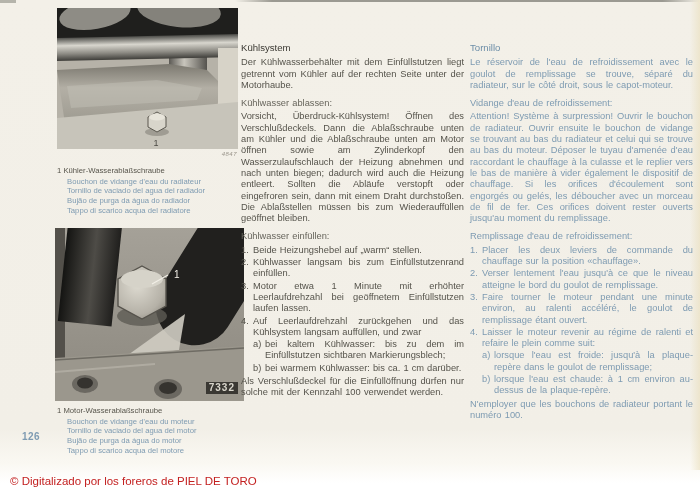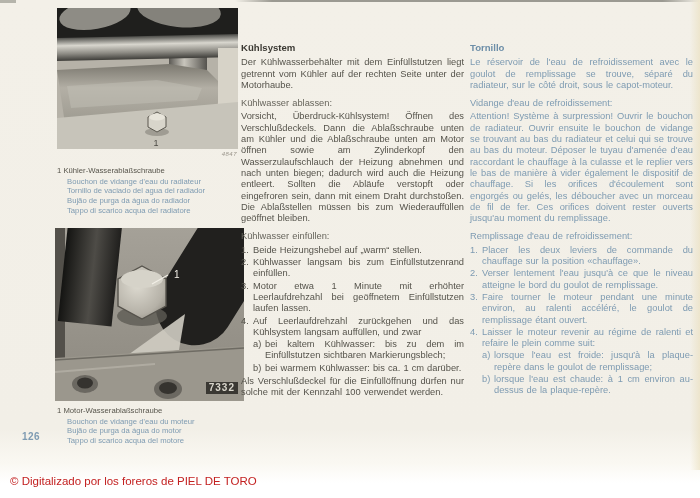--- a/index.html
+++ b/index.html
@@ -41,21 +41,21 @@
   .caption.c2{top:406px;}
   .caption-title{color:#56544b;margin-bottom:1px;}
   .caption-line{color:#7e9bb2;padding-left:10px;}
   
   .pageno{position:absolute;left:22px;top:431px;font-size:10px;font-weight:bold;color:#7e9bb2;letter-spacing:.5px;}
   .watermark{position:absolute;left:10px;top:475px;font-size:11.5px;color:#c32020;}
   
   .col{position:absolute;top:42px;width:223px;font-size:9.3px;line-height:11.3px;}
   .col-de{left:241px;color:#55534b;}
   .col-fr{left:470px;color:#7e9bb2;}
-  .col h3{margin:0 0 4px 0;font-size:9.6px;line-height:11.3px;font-weight:bold;}
+  .col h3{margin:0 0 4px 0;font-size:9.6px;line-height:11.3px;font-weight:normal;}
   .col-de h3{color:#3b3933;}
   .col-fr h3{color:#6d8ea8;}
   .col p{margin:0 0 7px 0;text-align:justify;word-spacing:.6px;}
   .col p.subhead{margin:0 0 2px 0;text-align:left;}
   .col-de p.subhead{color:#67655c;}
   .steps{margin:0 0 2px 0;}
   .step{display:flex;margin:0 0 1px 0;}
   .step .num{flex:none;width:12px;}
   .step .txt{flex:1;text-align:justify;word-spacing:.5px;}
   .step.sub{margin-left:12px;}
@@ -154,20 +154,21 @@
       <ellipse cx="30" cy="155" rx="8" ry="5.5" fill="#35332f"></ellipse>
       <ellipse cx="113" cy="161" rx="14" ry="10" fill="#6b6861"></ellipse>
       <ellipse cx="113" cy="160" rx="9" ry="6" fill="#35332f"></ellipse>
     </svg>
     <div class="photo-id2">7332</div>
   </div>
 
   <div class="caption c2">
     <div class="caption-title">1 Motor-Wasserablaßschraube</div>
     <div class="caption-line">Bouchon de vidange d'eau du moteur</div>
+    <div class="caption-line">Tornillo de vaciado del agua del motor</div>
     <div class="caption-line">Bujão de purga da água do motor</div>
     <div class="caption-line">Tappo di scarico acqua del motore</div>
   </div>
 
   <div class="col col-de">
     <h3>Kühlsystem</h3>
     <p>Der Kühlwasserbehälter mit dem Einfüllstutzen liegt getrennt vom Kühler auf der rechten Seite unter der Motorhaube.</p>
     <p class="subhead">Kühlwasser ablassen:</p>
     <p>Vorsicht, Überdruck-Kühlsystem! Öffnen des Verschlußdeckels. Dann die Ablaßschraube unten am Kühler und die Ablaßschraube unten am Motor öffnen sowie am Zylinderkopf den Wasserzulaufschlauch der Heizung abnehmen und nach unten biegen; dadurch wird auch die Heizung entleert. Sollten die Abläufe verstopft oder eingefroren sein, dann mit einem Draht durchstoßen. Die Ablaßstellen müssen bis zum Wiederauffüllen geöffnet bleiben.</p>
     <p class="subhead">Kühlwasser einfüllen:</p>
@@ -225,17 +226,18 @@
       </div>
       <div class="step sub">
         <span class="num">a)</span>
         <span class="txt">lorsque l'eau est froide: jusqu'à la plaque-repère dans le goulot de remplissage;</span>
       </div>
       <div class="step sub">
         <span class="num">b)</span>
         <span class="txt">lorsque l'eau est chaude: à 1 cm environ au-dessus de la plaque-repère.</span>
       </div>
     </div>
+    <p class="note">N'employer que les bouchons de radiateur portant le numéro 100.</p>
   </div>
 
   <div class="pageno">126</div>
   <div class="watermark">© Digitalizado por los foreros de PIEL DE TORO</div>
 </div>
 
 </body></html>

